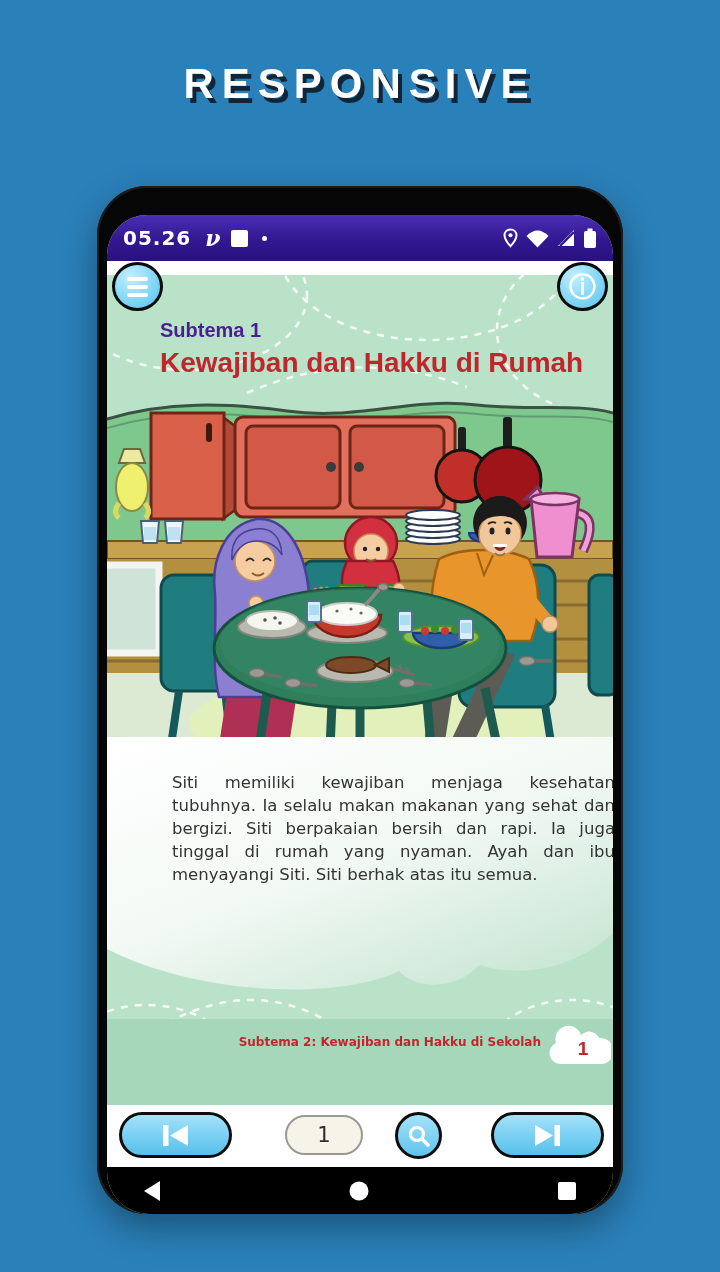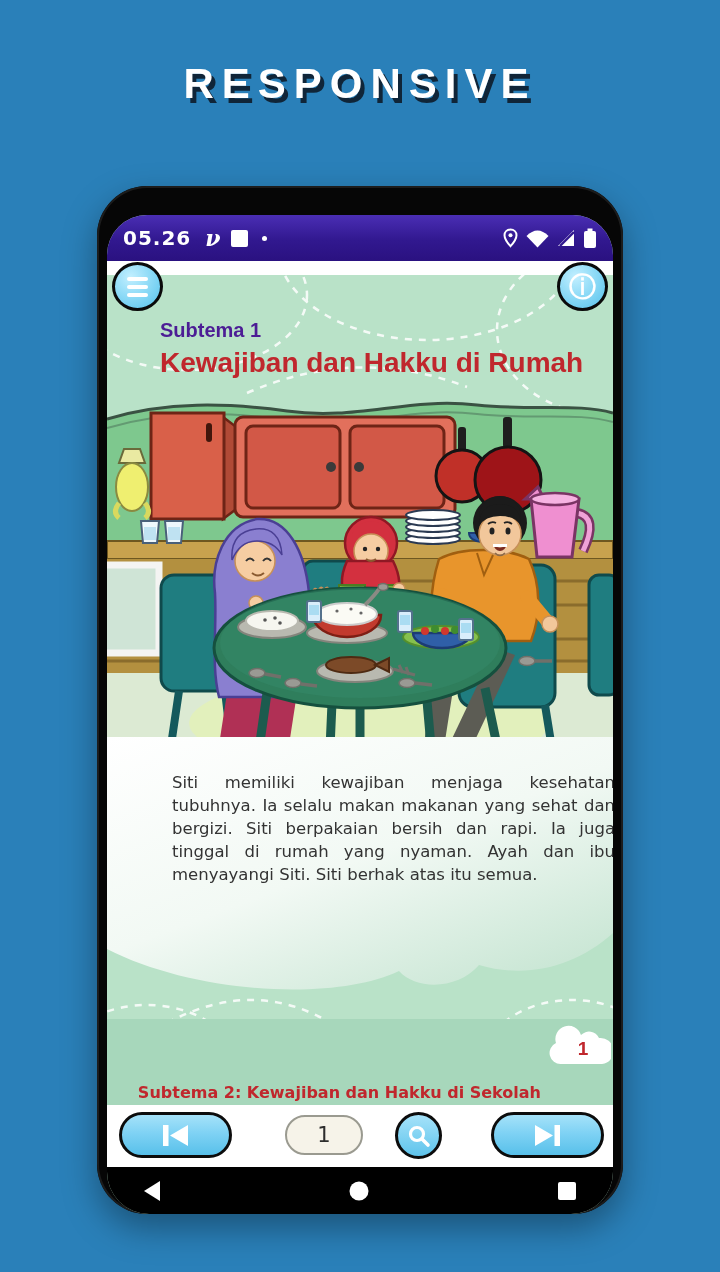--- a/index.html
+++ b/index.html
@@ -59,21 +59,21 @@
   .panel-bg{position:absolute;left:0;top:462px;width:506px;height:282px;z-index:5;}
   .paragraphs{
     position:absolute;left:48px;top:496px;width:443px;z-index:6;
     font-size:16.5px;line-height:23px;color:#333;text-align:justify;margin-left:17px;
   }
   .paragraphs p{margin:0 0 9px 0;}
   .paragraphs p.last{margin-top:19px;}
   
   .footer-band{position:absolute;left:0;top:744px;width:506px;height:86px;background:#a7d7bb;z-index:6;}
   .footer-label{
-    position:absolute;right:72px;top:16px;font-size:16px;font-weight:700;color:#c0272d;white-space:nowrap;margin-top:48px;
+    position:absolute;right:72px;top:16px;font-size:12px;font-weight:700;color:#c0272d;white-space:nowrap;
   }
   .cloud{position:absolute;right:2px;top:5px;width:66px;height:44px;}
   
   .toolbar{height:62px;background:#ffffff;position:relative;flex:none;}
   .pill-btn{
     position:absolute;top:7px;height:46px;box-sizing:border-box;
     background:linear-gradient(180deg,#a5e2f9 0%,#7fd2f4 45%,#58c0ea 100%);
     border:3px solid #0c0c0c;border-radius:26px;
     display:flex;align-items:center;justify-content:center;cursor:pointer;
   }

